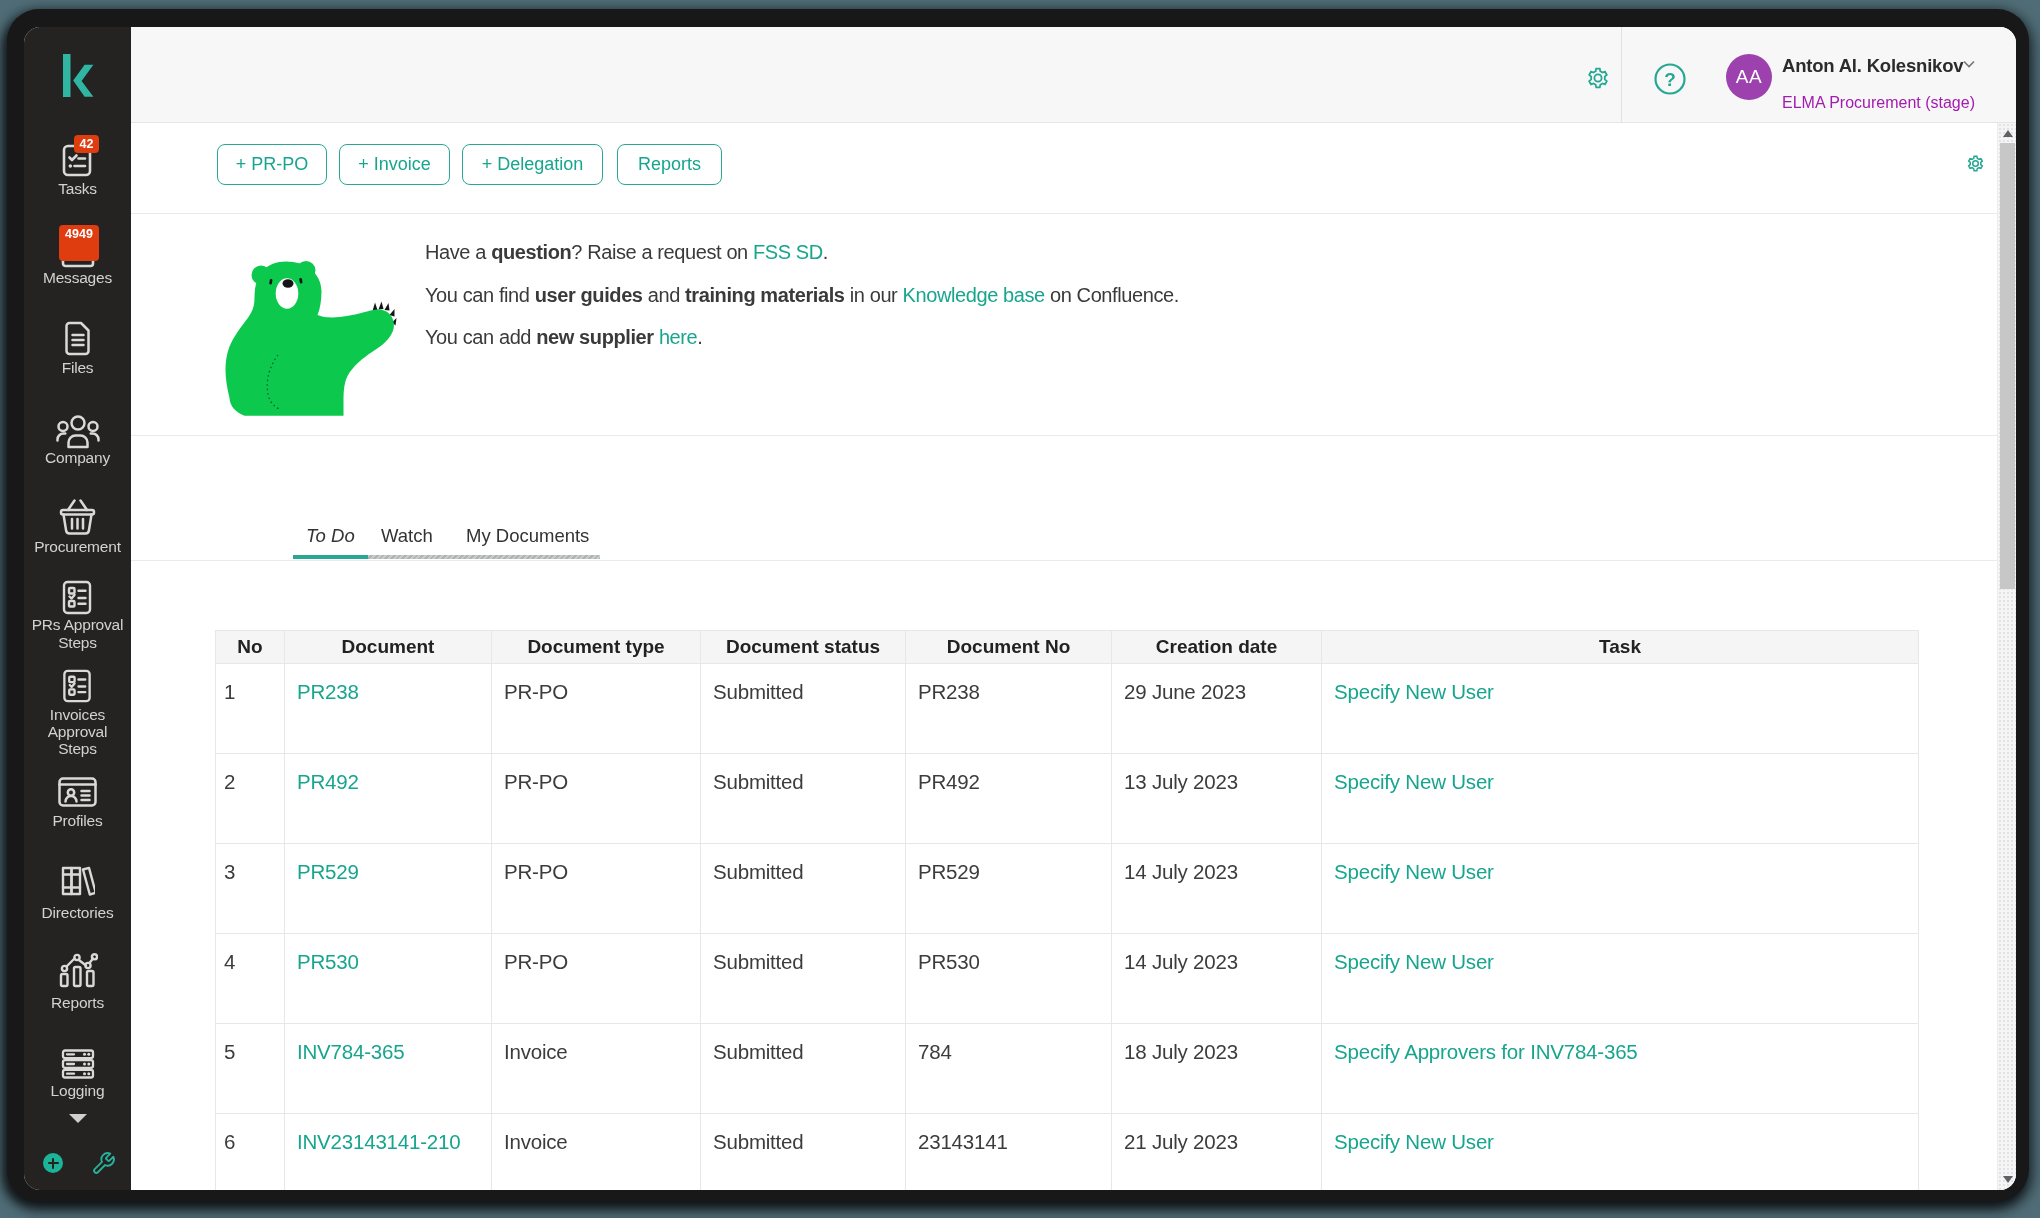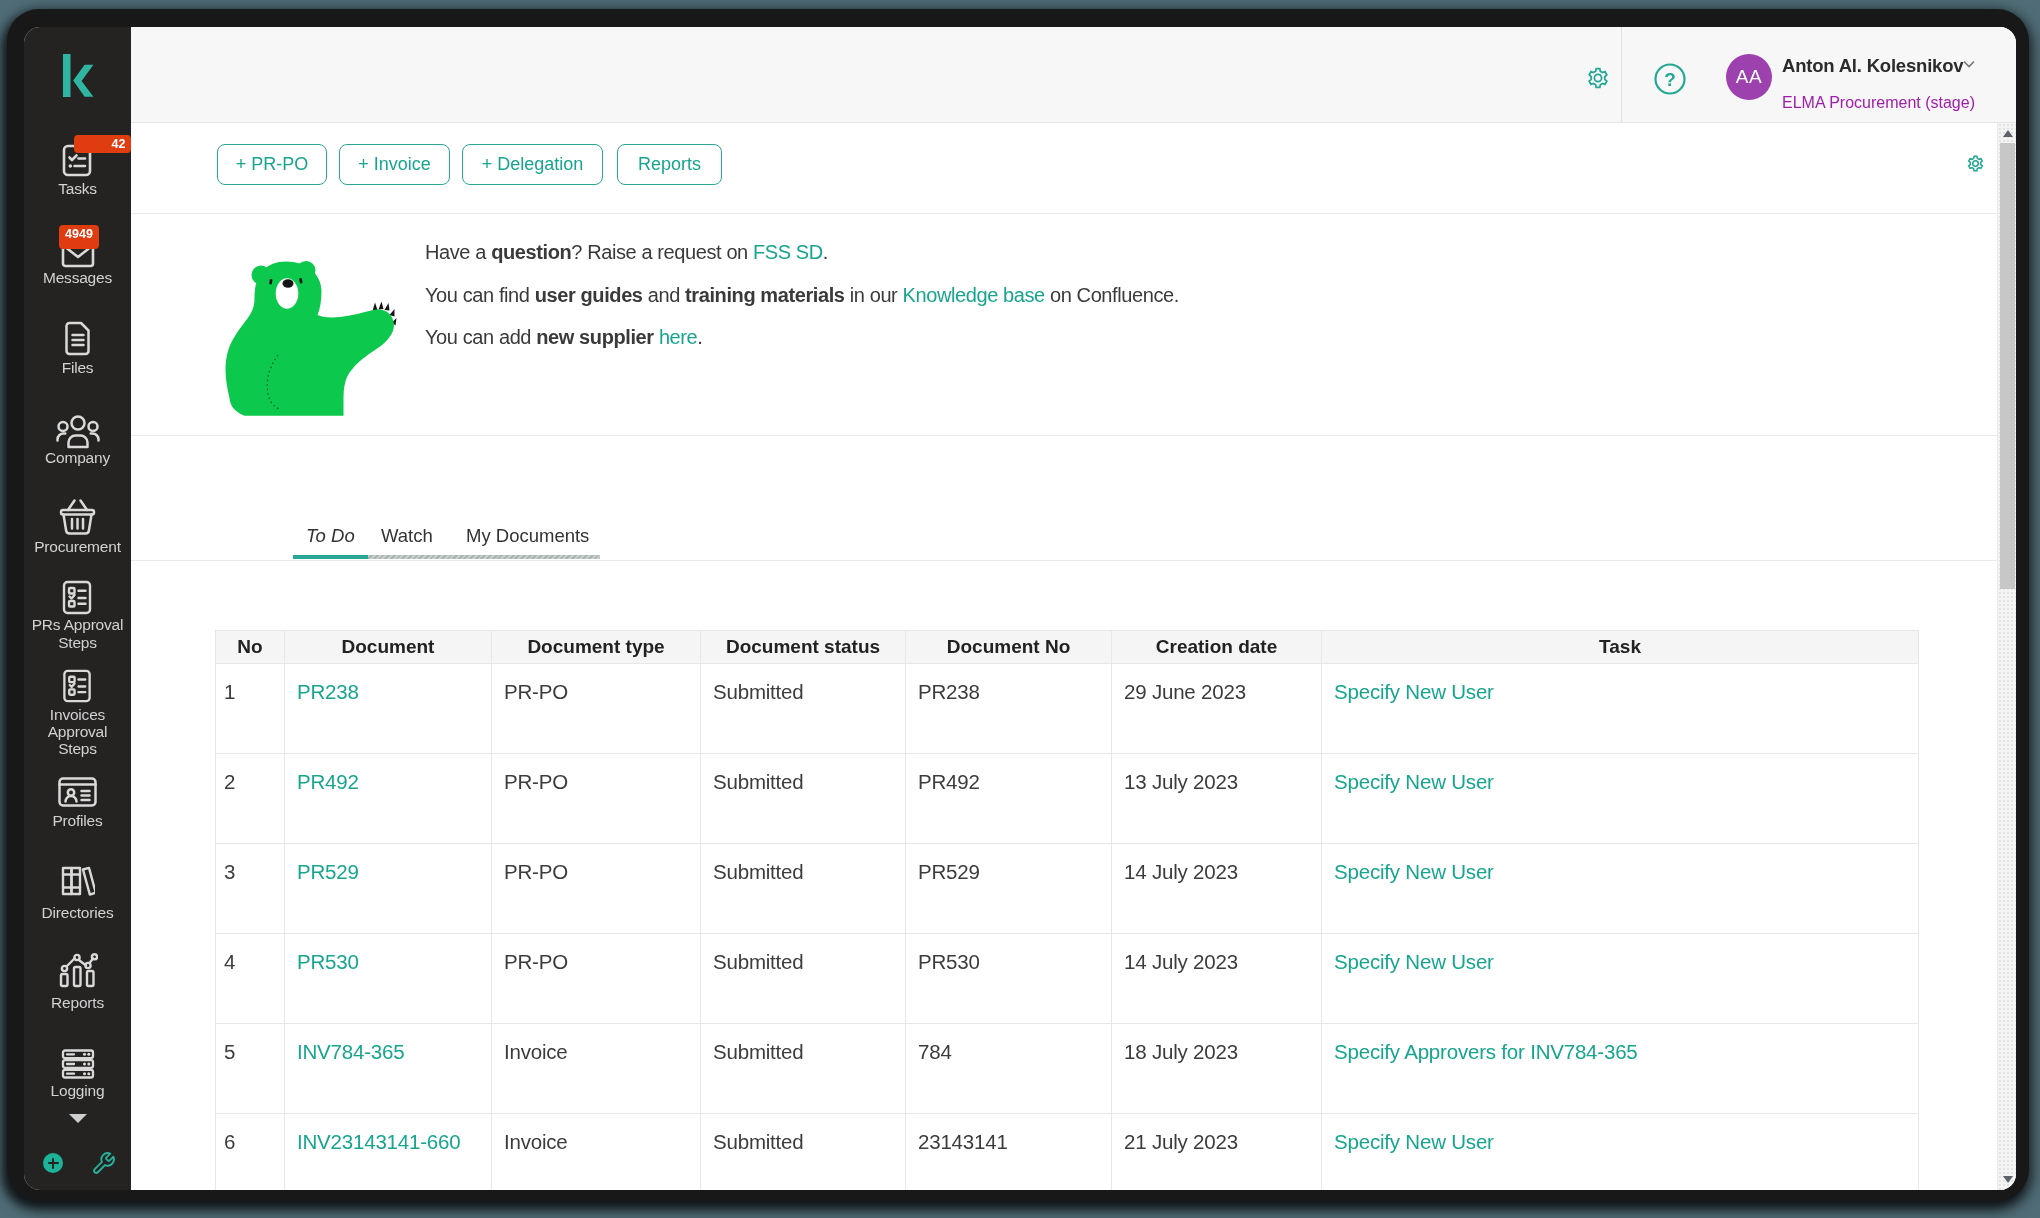--- a/index.html
+++ b/index.html
@@ -43,31 +43,31 @@
     <svg style="position:absolute;left:37px;top:116px;" width="34" height="34" viewBox="0 0 34 34">
       <g fill="none" stroke="#d9d9d9" stroke-width="2.6" stroke-linecap="round" stroke-linejoin="round">
         <rect x="3" y="3" width="26" height="29" rx="4"></rect>
         <path d="M8.5 14.5l2.5 2.5 4.5-4.5"></path>
         <path d="M17.5 15.5h6.5"></path>
         <path d="M13.5 23h10.5"></path>
       </g>
       <circle cx="9.3" cy="23" r="1.8" fill="#d9d9d9"></circle>
     </svg>
     <div style="position:absolute;left:50px;top:108px;width:25px;height:18px;background:#df3c10;border-radius:4px;
-                color:#fff;font-size:12.5px;font-weight:bold;text-align:center;line-height:18px;padding-left:32px;">42</div>
+                color:#fff;font-size:12.5px;font-weight:bold;text-align:center;line-height:18px;">42</div>
     <div class="sb-label" style="top:153px;">Tasks</div>
 
     <svg style="position:absolute;left:37px;top:212px;" width="34" height="30" viewBox="0 0 34 30">
       <g fill="none" stroke="#d9d9d9" stroke-width="2.6" stroke-linecap="round" stroke-linejoin="round">
         <path d="M11.5 2.5h11"></path>
         <rect x="2" y="6" width="30" height="21" rx="2.5"></rect>
         <path d="M3 7l14 11 14-11"></path>
       </g>
     </svg>
-    <div style="position:absolute;left:35px;top:198px;width:40px;height:24px;background:#df3c10;border-radius:4px;
+    <div style="position:absolute;left:35px;top:198px;width:40px;height:36px;background:#df3c10;border-radius:4px;
                 color:#fff;font-size:12.5px;font-weight:bold;text-align:center;line-height:18px;">4949</div>
     <div class="sb-label" style="top:242px;">Messages</div>
 
     <svg style="position:absolute;left:40px;top:294px;" width="28" height="35" viewBox="0 0 28 35">
       <g fill="none" stroke="#d9d9d9" stroke-width="2.5" stroke-linecap="round" stroke-linejoin="round">
         <path d="M5.5 2h11.5l7.5 7.5V30a3 3 0 0 1-3 3H5.5a3 3 0 0 1-3-3V5a3 3 0 0 1 3-3z"></path>
         <path d="M8.5 14h11M8.5 19h11M8.5 24h11"></path>
       </g>
     </svg>
     <div class="sb-label" style="top:332px;">Files</div>
@@ -330,21 +330,21 @@
             <td class="td tdno">5</td>
             <td class="td teal">INV784-365</td>
             <td class="td">Invoice</td>
             <td class="td">Submitted</td>
             <td class="td">784</td>
             <td class="td">18 July 2023</td>
             <td class="td teal">Specify Approvers for INV784-365</td>
           </tr>
         <tr class="tr">
             <td class="td tdno">6</td>
-            <td class="td teal">INV23143141-660</td>
+            <td class="td teal">INV23143141-210</td>
             <td class="td">Invoice</td>
             <td class="td">Submitted</td>
             <td class="td">23143141</td>
             <td class="td">21 July 2023</td>
             <td class="td teal">Specify New User</td>
           </tr>
       </tbody>
     </table>
   </div>
 

